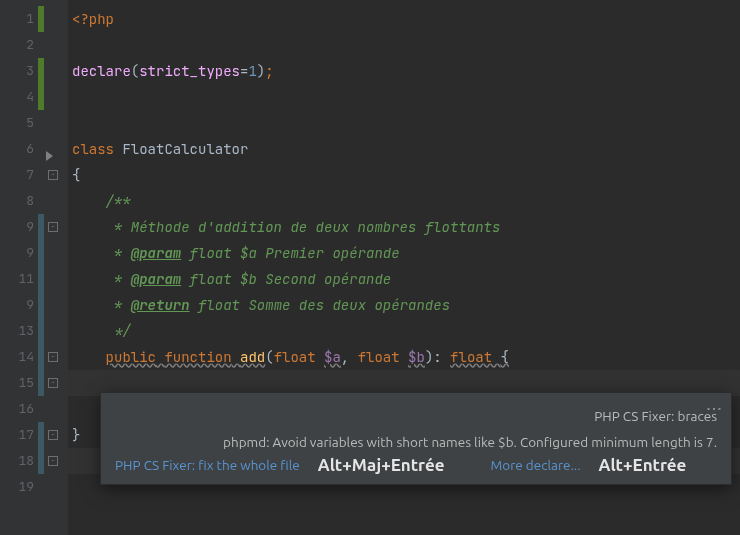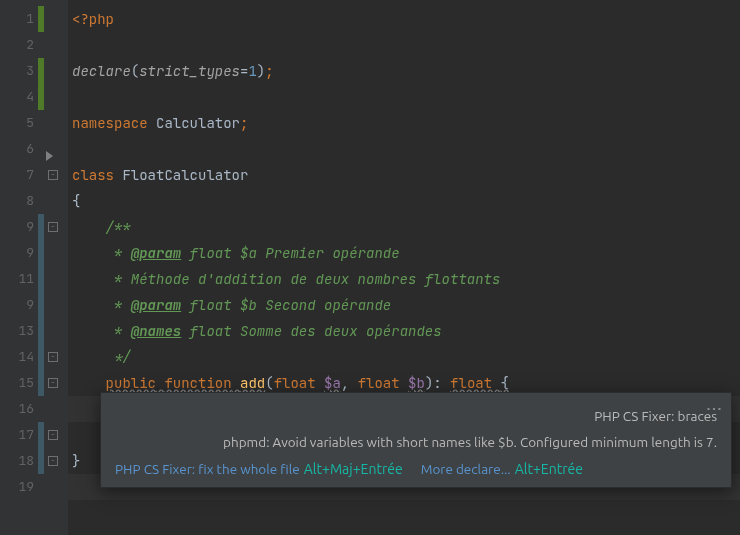--- a/index.html
+++ b/index.html
@@ -62,21 +62,21 @@
     height: 26px;
     line-height: 26px;
     white-space: pre;
     padding-left: 4px;
     color: #a9b7c6;
   }
   .line.hl {
     background: #323232;
   }
   .kw { color: #cc7832; text-align: center; }
-  .kw-i { color: #a3a3a3; font-style: italic; }
+  .kw-i { color: #f0abfc; }
   .fn { color: #ffc66d; }
   .num { color: #6897bb; }
   .cls { color: #a9b7c6; }
   .punct { color: #a9b7c6; }
   .comment { color: #629755; font-style: italic; }
   .doctag { color: #629755; font-style: italic; font-weight: bold; text-decoration: underline; }
   .docvar { color: #629755; font-style: italic; }
   .var { color: #9876aa; }
   .wavy {
     text-decoration-line: underline;
@@ -96,32 +96,33 @@
     font-size: 13.5px;
     padding: 10px 14px 10px 14px;
     color: #bababa;
   }
   .tooltip .row {
     padding: 3px 0;
     line-height: 20px;
     text-align: right;
   }
   .tooltip .actions {
-    margin-top: 6px;
+    margin-top: 0;
     display: flex;
-    gap: 4px;
+    gap: 18px;
     align-items: center;
     flex-wrap: wrap;
   }
   .tooltip .link {
     color: #5894d0;
   }
   .tooltip .shortcut {
-    color: #14b8a6;
-    font-size: 14px;
+    color: #e5e5e5;
+    font-size: 17px;
+    font-weight: bold;
   }
   .tooltip .more-icon {
     position: absolute;
     right: 10px;
     top: 8px;
     color: #a0a0a0;
     font-size: 16px;
     line-height: 12px;
     letter-spacing: -1px;
     writing-mode: vertical-rl;
@@ -209,29 +210,28 @@
       </div>
   </div>
 
   <div class="play-arrow"></div>
 
   <div class="code">
     <div class="line"><span class="kw">&lt;?php</span></div>
     <div class="line"></div>
     <div class="line"><span class="kw-i">declare</span><span class="punct">(</span><span class="kw-i">strict_types</span><span class="punct">=</span><span class="num">1</span><span class="punct">)</span><span class="kw">;</span></div>
     <div class="line"></div>
-    <div class="line"><span class="kw">namespace</span> <span class="cls">Calculator</span><span class="kw">;</span></div>
     <div class="line"></div>
     <div class="line"><span class="kw">class</span> <span class="cls">FloatCalculator</span></div>
     <div class="line"><span class="punct">{</span></div>
     <div class="line"><span class="comment">    /**</span></div>
+    <div class="line"><span class="comment">     * Méthode d'addition de deux nombres flottants</span></div>
     <div class="line"><span class="comment">     * </span><span class="doctag">@param</span><span class="comment"> float </span><span class="docvar">$a</span><span class="comment"> Premier opérande</span></div>
-    <div class="line"><span class="comment">     * Méthode d'addition de deux nombres flottants</span></div>
     <div class="line"><span class="comment">     * </span><span class="doctag">@param</span><span class="comment"> float </span><span class="docvar">$b</span><span class="comment"> Second opérande</span></div>
-    <div class="line"><span class="comment">     * </span><span class="doctag">@names</span><span class="comment"> float </span><span class="comment">Somme des deux opérandes</span></div>
+    <div class="line"><span class="comment">     * </span><span class="doctag">@return</span><span class="comment"> float </span><span class="comment">Somme des deux opérandes</span></div>
     <div class="line"><span class="comment">     */</span></div>
     <div class="line"><span>    </span><span class="kw wavy">public</span><span class="wavy"> </span><span class="kw wavy">function</span><span class="wavy"> </span><span class="fn wavy">add</span><span class="punct">(</span><span class="kw">float</span><span> </span><span class="var wavy">$a</span><span class="punct">, </span><span class="kw">float</span><span> </span><span class="var wavy">$b</span><span class="punct">)</span><span class="punct">: </span><span class="kw wavy">float</span><span class="wavy"> </span><span class="punct wavy">{</span></div>
     <div class="line hl"></div>
     <div class="line"><span class="punct">    }</span></div>
     <div class="line"><span class="punct">}</span></div>
     <div class="line hl"></div>
   </div>
 </div>
 
 <div class="tooltip">

